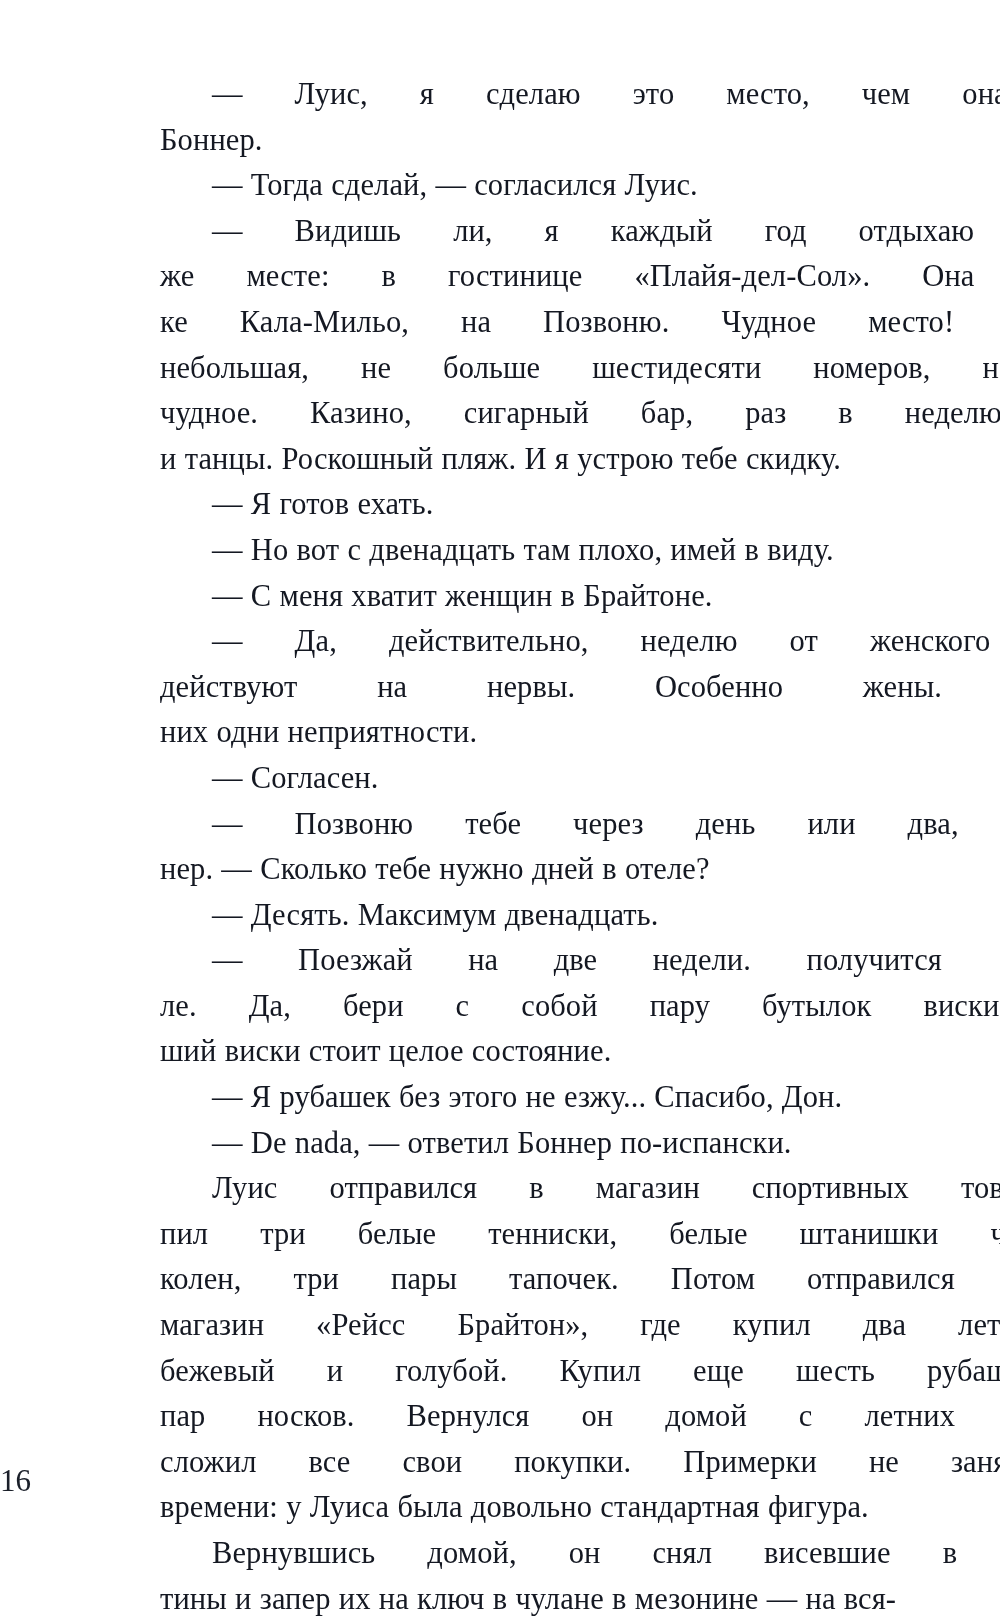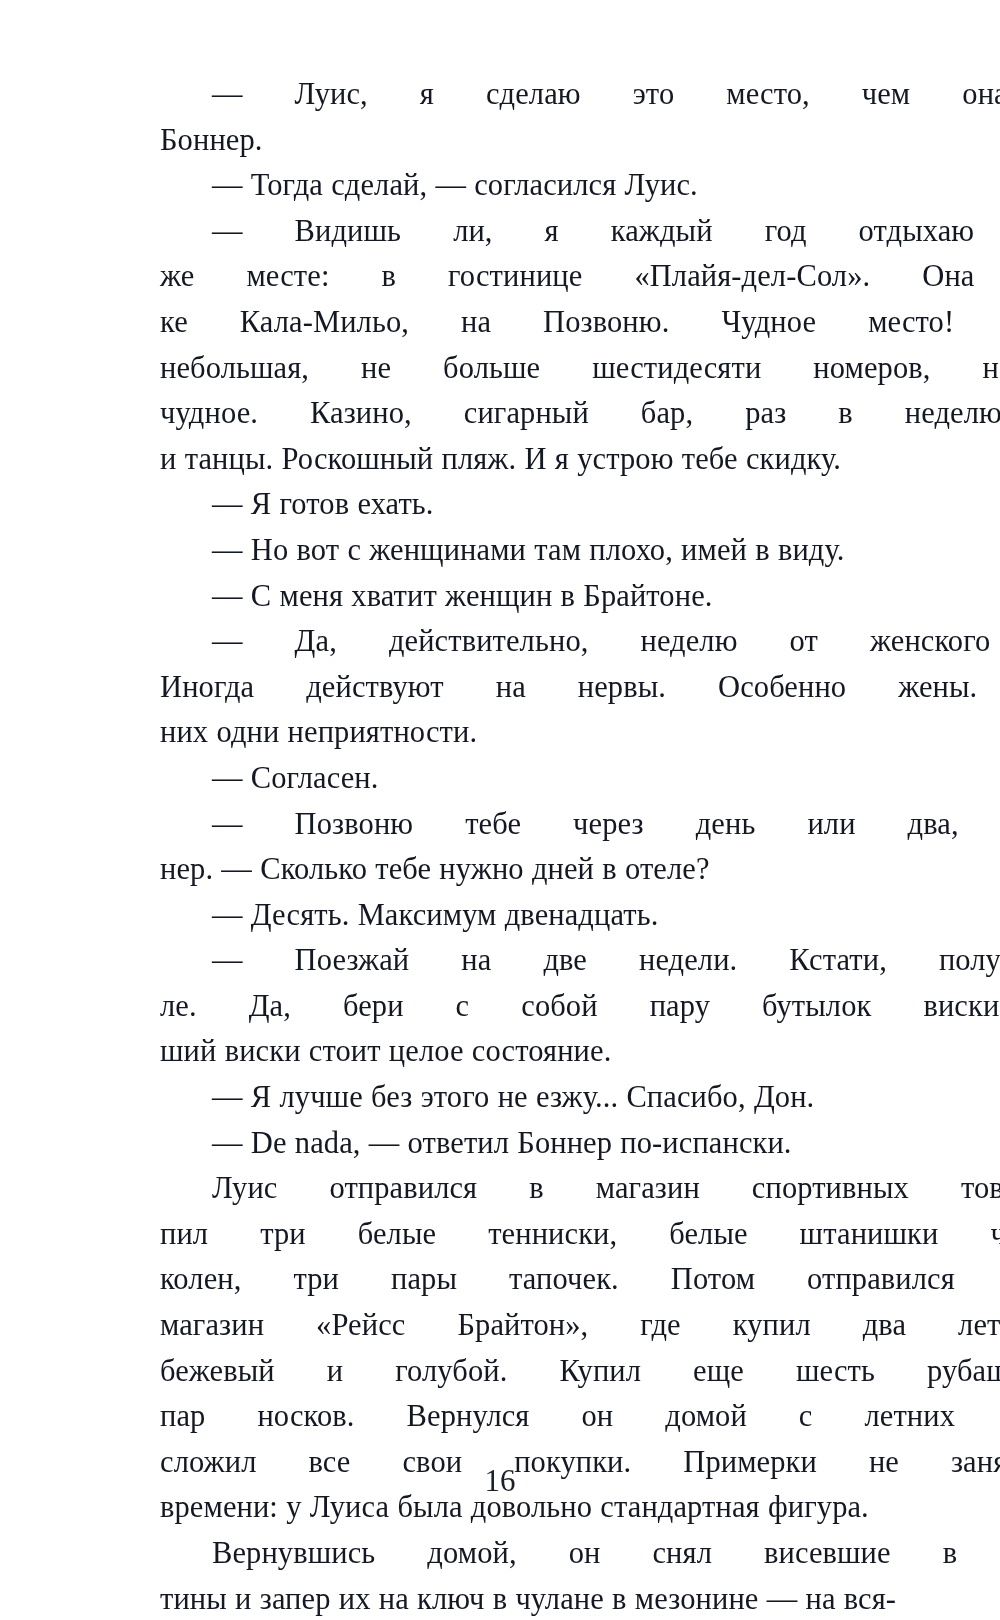--- a/index.html
+++ b/index.html
@@ -64,21 +64,21 @@
   .line.ind {
     padding-left: 52px;
   }
 
   
   #page-folio {
     position: absolute;
     left: 0;
     right: 0;
     top: 1462px;
-    text-align: center;
+    text-align: left;
     font-size: 31px;
     line-height: 38px;
     color: #1a1f29;
     font-family: "Liberation Serif", "DejaVu Serif", serif;
   }
 </style>
 </head>
 <body>
 
 <div id="book-page">
@@ -146,37 +146,36 @@
           <span>раз</span>
           <span>в</span>
           <span>неделю</span>
         </span>
         <span class="line">и танцы. Роскошный пляж. И я устрою тебе скидку.</span>
       </div>
       <div class="para indent">
         <span class="line ind">— Я готов ехать.</span>
       </div>
       <div class="para indent">
-        <span class="line ind">— Но вот с женщинами там плохо, имей в виду.</span>
+        <span class="line ind">— Но вот с двенадцать там плохо, имей в виду.</span>
       </div>
       <div class="para indent">
         <span class="line ind">— С меня хватит женщин в Брайтоне.</span>
       </div>
       <div class="para indent">
         <span class="line j ind">
           <span>—</span>
           <span>Да,</span>
           <span>действительно,</span>
           <span>неделю</span>
           <span>от</span>
           <span>женского</span>
           <span>общества!</span>
         </span>
         <span class="line j">
-          <span>Иногда</span>
           <span>действуют</span>
           <span>на</span>
           <span>нервы.</span>
           <span>Особенно</span>
           <span>жены.</span>
         </span>
         <span class="line">них одни неприятности.</span>
       </div>
       <div class="para indent">
         <span class="line ind">— Согласен.</span>
@@ -197,37 +196,36 @@
       <div class="para indent">
         <span class="line ind">— Десять. Максимум двенадцать.</span>
       </div>
       <div class="para indent">
         <span class="line j ind">
           <span>—</span>
           <span>Поезжай</span>
           <span>на</span>
           <span>две</span>
           <span>недели.</span>
-          <span>Кстати,</span>
           <span>получится</span>
         </span>
         <span class="line j">
           <span>ле.</span>
           <span>Да,</span>
           <span>бери</span>
           <span>с</span>
           <span>собой</span>
           <span>пару</span>
           <span>бутылок</span>
           <span>виски:</span>
         </span>
         <span class="line">ший виски стоит целое состояние.</span>
       </div>
       <div class="para indent">
-        <span class="line ind">— Я лучше без этого не езжу... Спасибо, Дон.</span>
+        <span class="line ind">— Я рубашек без этого не езжу... Спасибо, Дон.</span>
       </div>
       <div class="para indent">
         <span class="line ind">— De nada, — ответил Боннер по-испански.</span>
       </div>
       <div class="para indent">
         <span class="line j ind">
           <span>Луис</span>
           <span>отправился</span>
           <span>в</span>
           <span>магазин</span>

